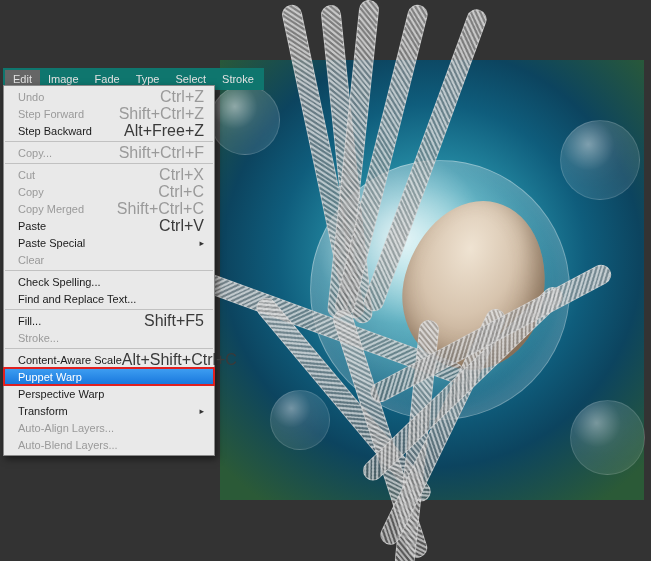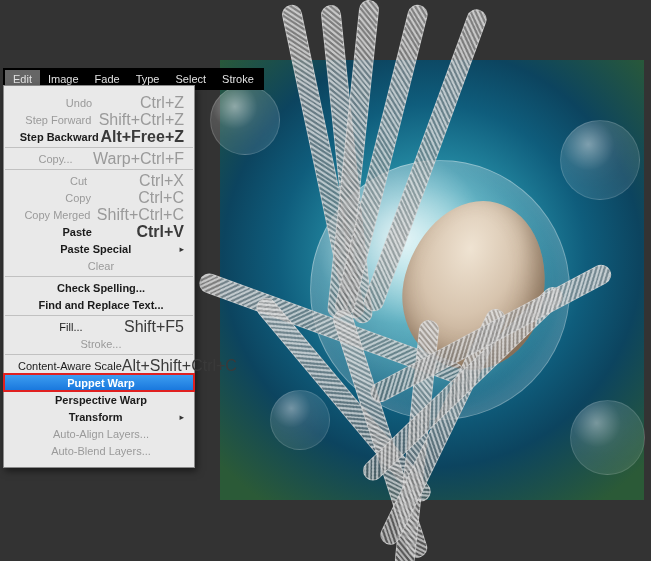--- a/index.html
+++ b/index.html
@@ -55,54 +55,53 @@
     border: 1px solid rgba(220,220,220,0.55);
     border-radius: 10px;
     transform-origin: top center;
   }
   .menubar {
     position: absolute;
     left: 3px;
     top: 68px;
     display: flex;
     gap: 0;
-    background: #000000;
+    background: #0f766e;
     padding: 2px 2px;
   }
   .menubar span {
     padding: 3px 8px;
     color: #e2e2e2;
     cursor: pointer;
   }
   .menubar span:first-child { background: #666666; }
   .dropdown {
     position: absolute;
     left: 3px;
     top: 85px;
-    width: 192px;
+    width: 212px;
     background: #e9e9e9;
     border: 1px solid #8a8a8a;
     box-shadow: 2px 3px 7px rgba(0,0,0,0.5);
     color: #1b1b1b;
-    padding: 8px 0;
-    text-align: center;
+    padding: 2px 0;
   }
   .mi {
     display: flex;
     justify-content: space-between;
     align-items: center;
     height: 17px;
     padding: 0 10px 0 14px;
     white-space: nowrap;
     cursor: pointer;
   }
   .mi .lbl { flex: 1; }
   .mi .sc { color: #3a3a3a; font-size: 16px; }
   .mi.disabled .lbl, .mi.disabled .sc { color: #9a9a9a; }
-  .mi.bold .lbl, .mi.bold .sc { font-weight: bold; }
+  .mi.bold .lbl, .mi.bold .sc { font-weight: normal; }
   .mi.selected {
     background: linear-gradient(#3f9ff2, #1776dc);
     color: #ffffff;
     outline: 2px solid #e02020;
     outline-offset: -1px;
   }
   .sep {
     height: 1px;
     background: #c1c1c1;
     margin: 2px 1px;
@@ -157,21 +156,21 @@
       <span class="lbl">Step Forward</span>
       <span class="sc">Shift+Ctrl+Z</span>
     </div>
     <div class="mi bold">
       <span class="lbl">Step Backward</span>
       <span class="sc">Alt+Free+Z</span>
     </div>
     <div class="sep"></div>
     <div class="mi disabled">
       <span class="lbl">Copy...</span>
-      <span class="sc">Warp+Ctrl+F</span>
+      <span class="sc">Shift+Ctrl+F</span>
     </div>
     <div class="sep"></div>
     <div class="mi disabled">
       <span class="lbl">Cut</span>
       <span class="sc">Ctrl+X</span>
     </div>
     <div class="mi disabled">
       <span class="lbl">Copy</span>
       <span class="sc">Ctrl+C</span>
     </div>

